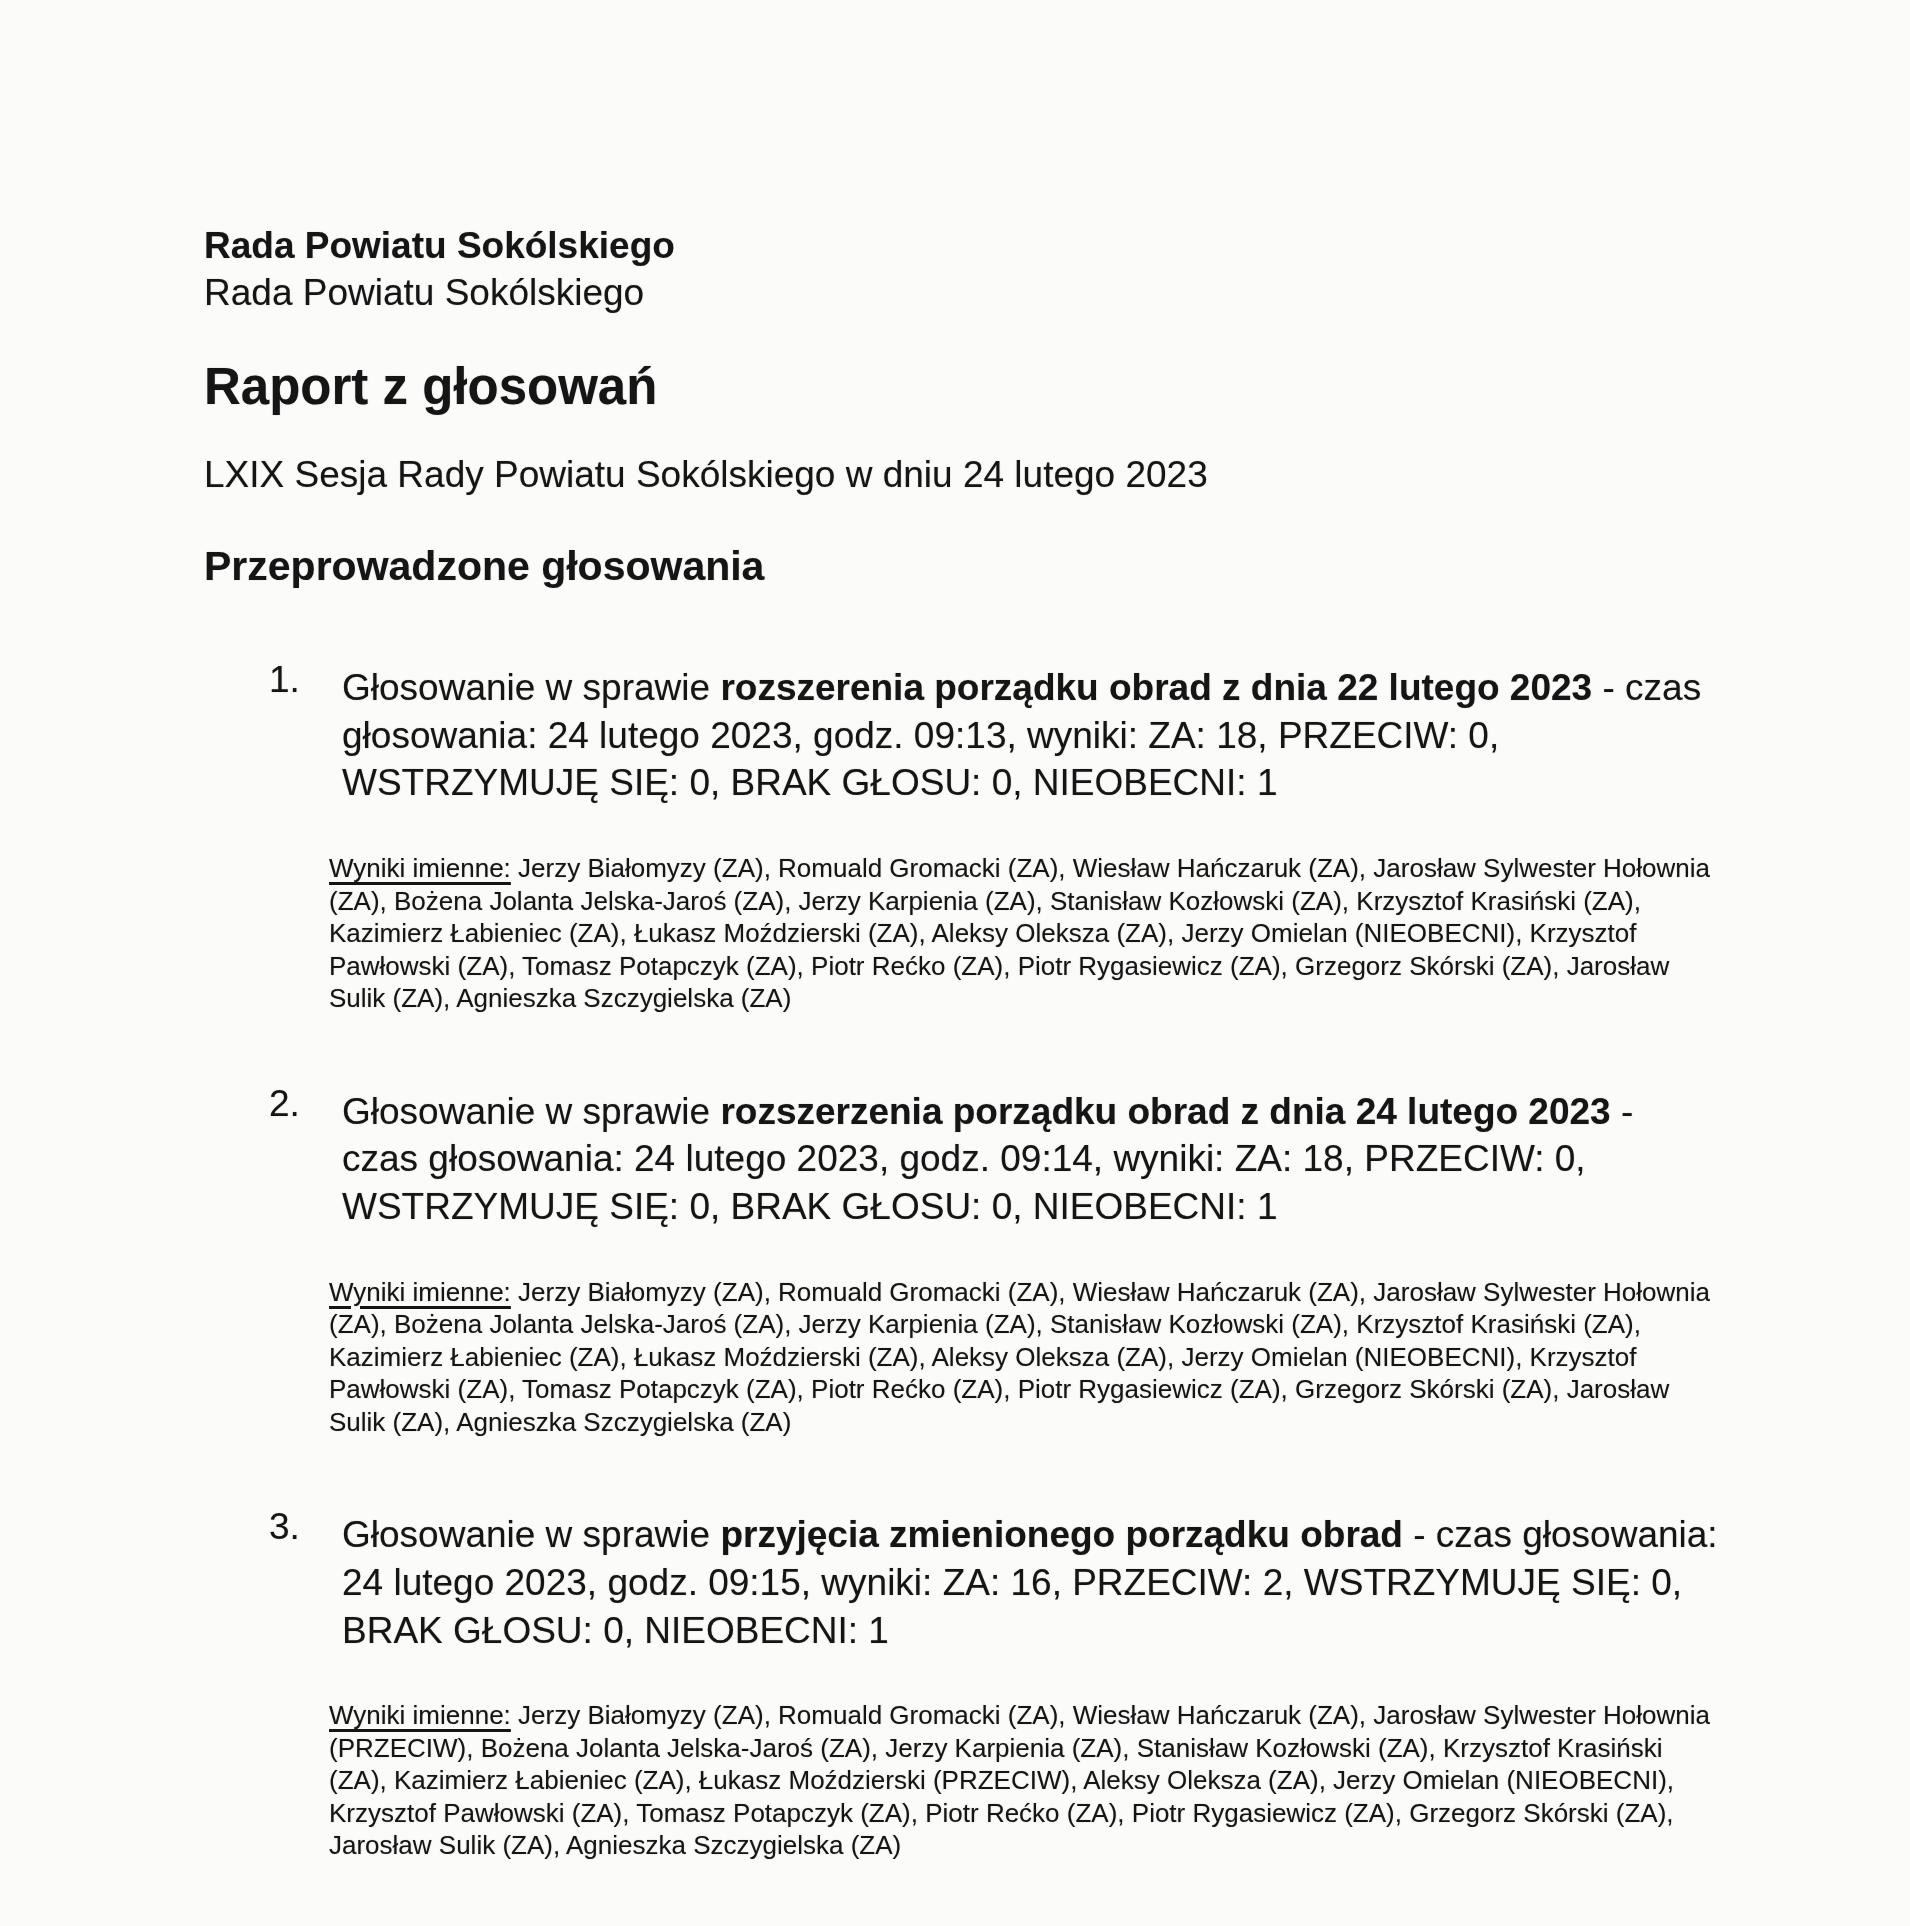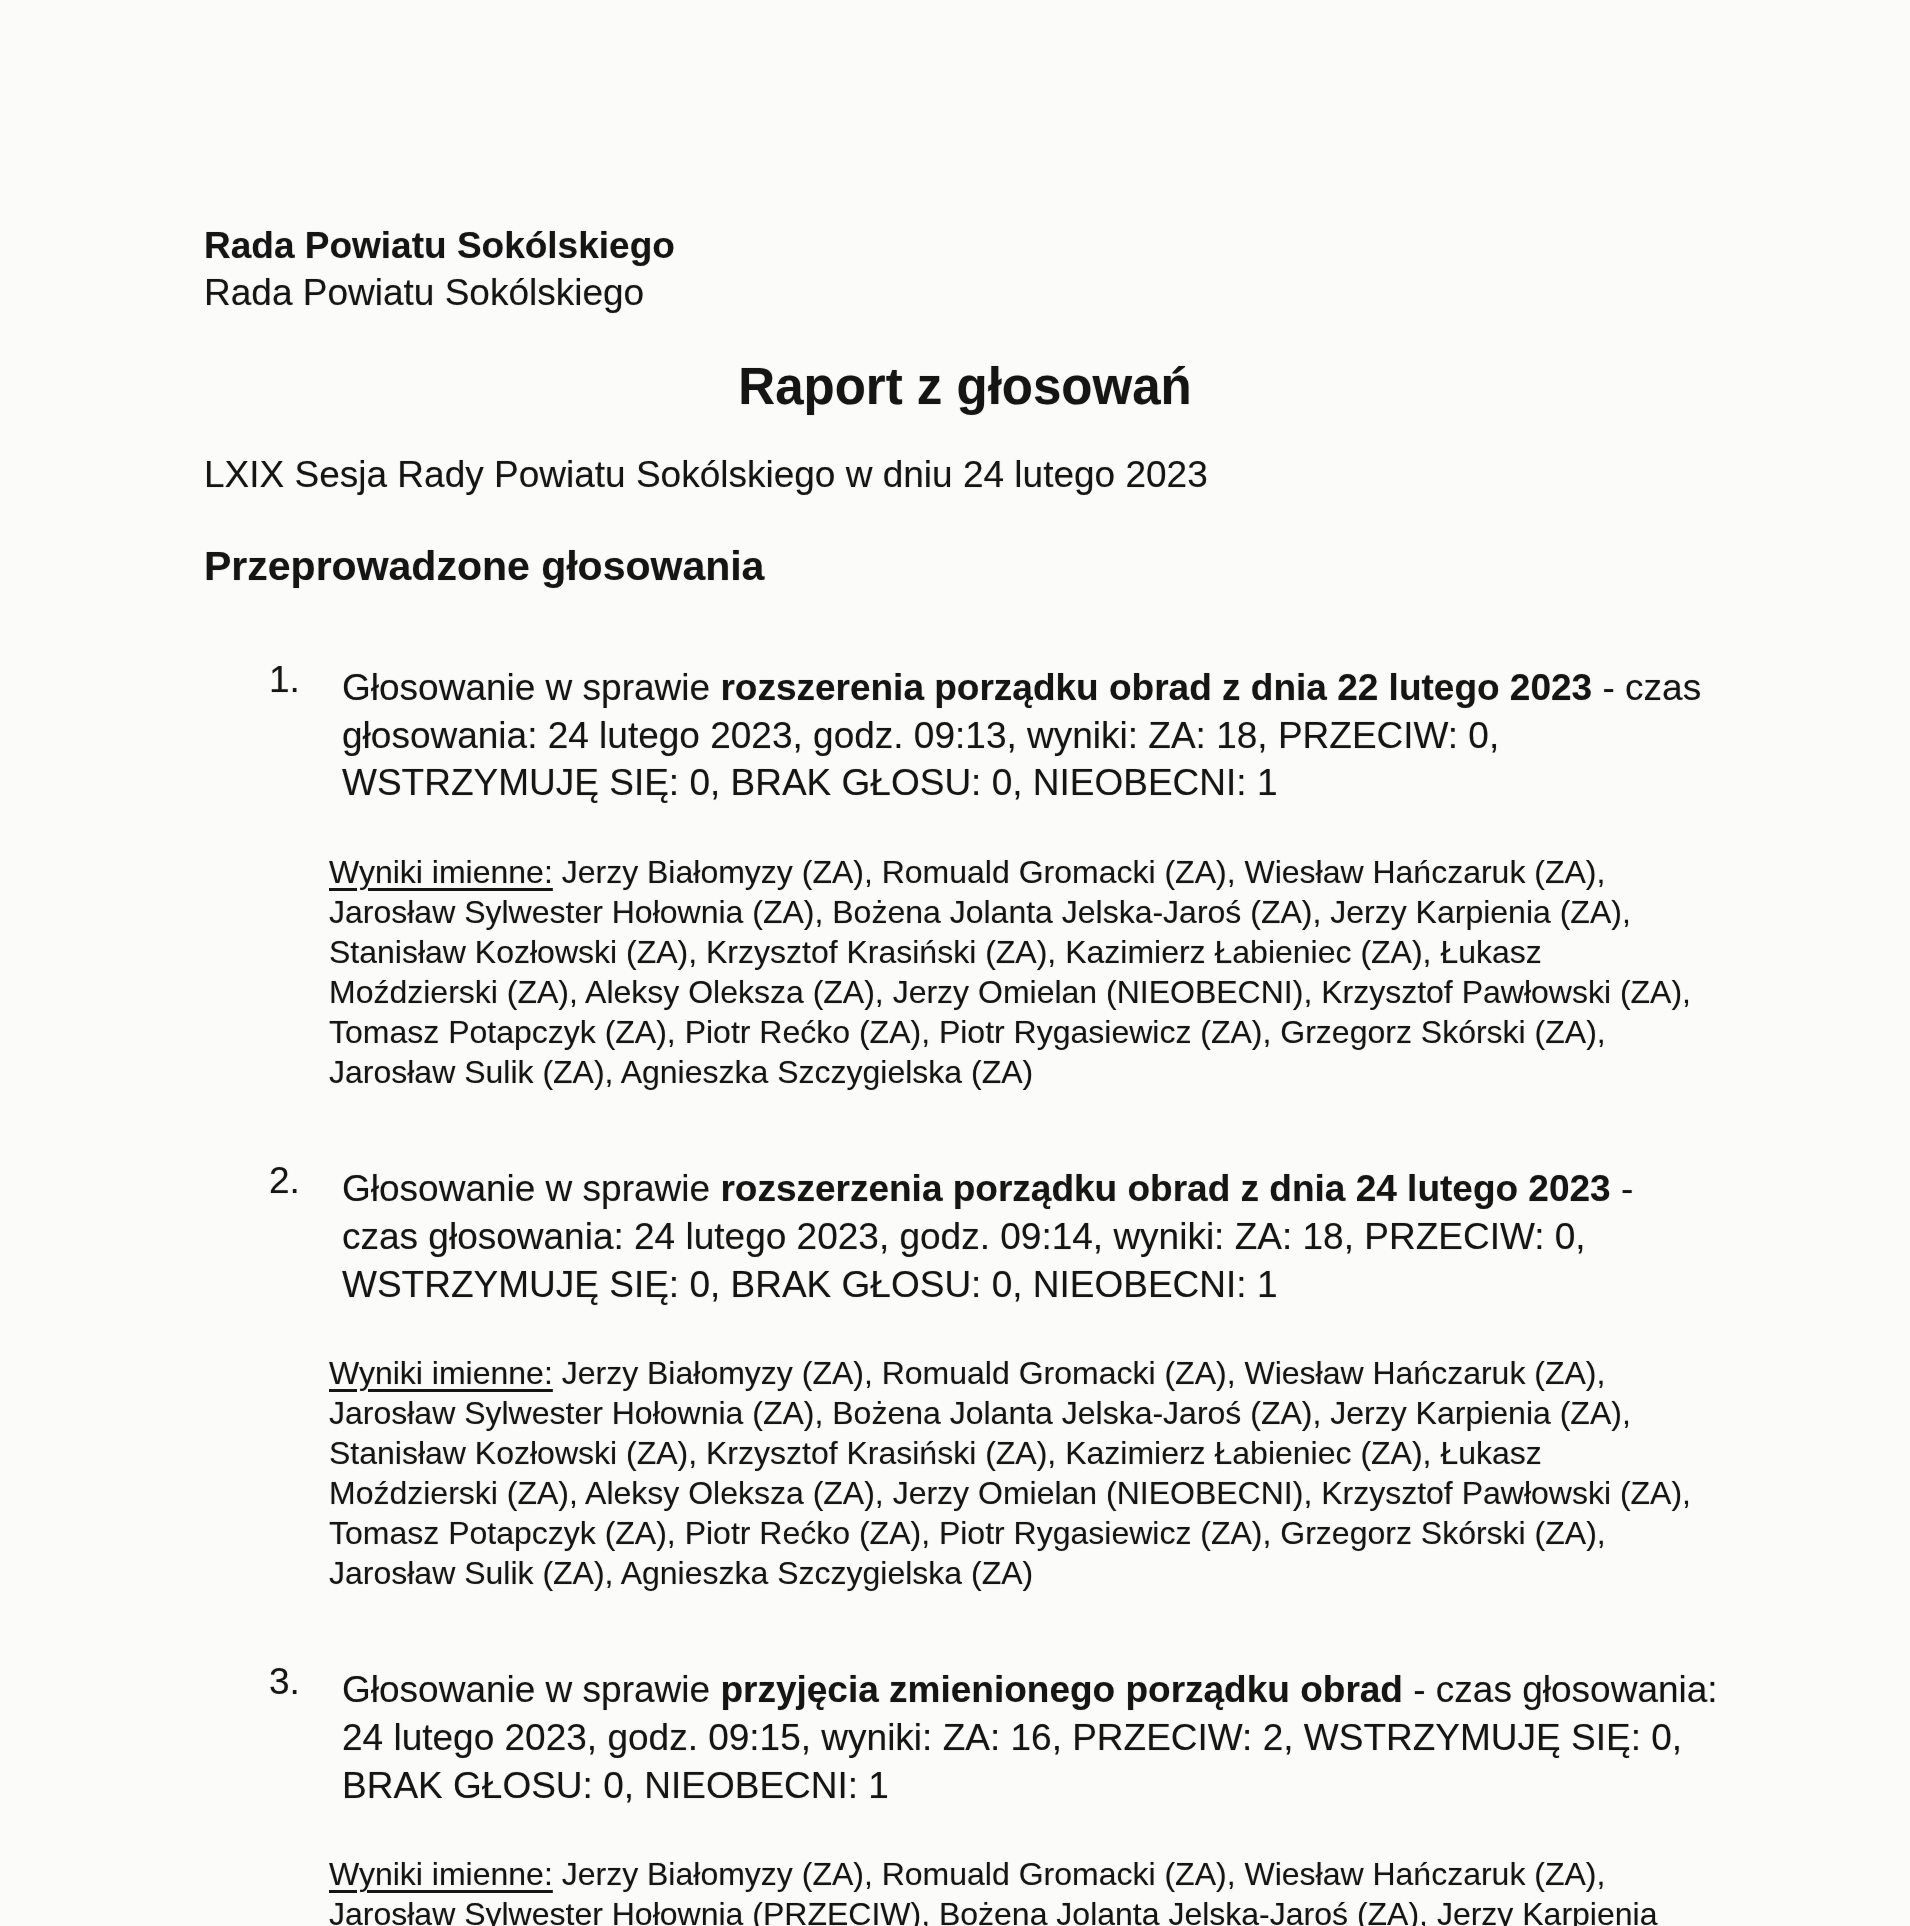--- a/index.html
+++ b/index.html
@@ -9,29 +9,29 @@
     min-height:2702px;
     box-sizing:border-box;
     background:#fbfbfa;
     color:#151515;
     font-family:"Liberation Sans", sans-serif;
     padding:223px 185px 123px 204px;
     text-shadow:0 0 1.2px rgba(35,35,35,0.33);
   }
   .org-bold{font-size:37px;font-weight:700;line-height:1.26;}
   .org{font-size:37px;font-weight:400;line-height:1.26;}
-  .title{margin:40px 0 0 0;font-size:51px;font-weight:700;text-align:center;line-height:1.2;}
+  .title{margin:40px 0 0 0;font-size:51px;font-weight:700;text-align:left;line-height:1.2;}
   .subtitle{margin:36px 0 0 0;font-size:37px;line-height:1.2;}
   .section-heading{margin:44px 0 0 0;font-size:41px;font-weight:700;line-height:1.2;}
   .vote{margin-top:65px;padding-left:65px;}
   .vote-row{display:flex;align-items:flex-start;}
   .vote-number{flex:0 0 65px;font-size:37px;line-height:1.29;}
   .vote-text{margin:8px;font-size:37px;line-height:1.29;}
   .vote-text b{font-weight:700;}
-  .results{margin:37px 11.6px 0 60px;font-size:32px;line-height:1.25;}
+  .results{margin:37px 11.6px 0 60px;font-size:26px;line-height:1.25;}
   .results-label{
     text-decoration:underline;
     text-decoration-thickness:2.7px;
     text-underline-offset:4.6px;
   }
 </style>
 </head>
 <body>
 
 <div class="page">

